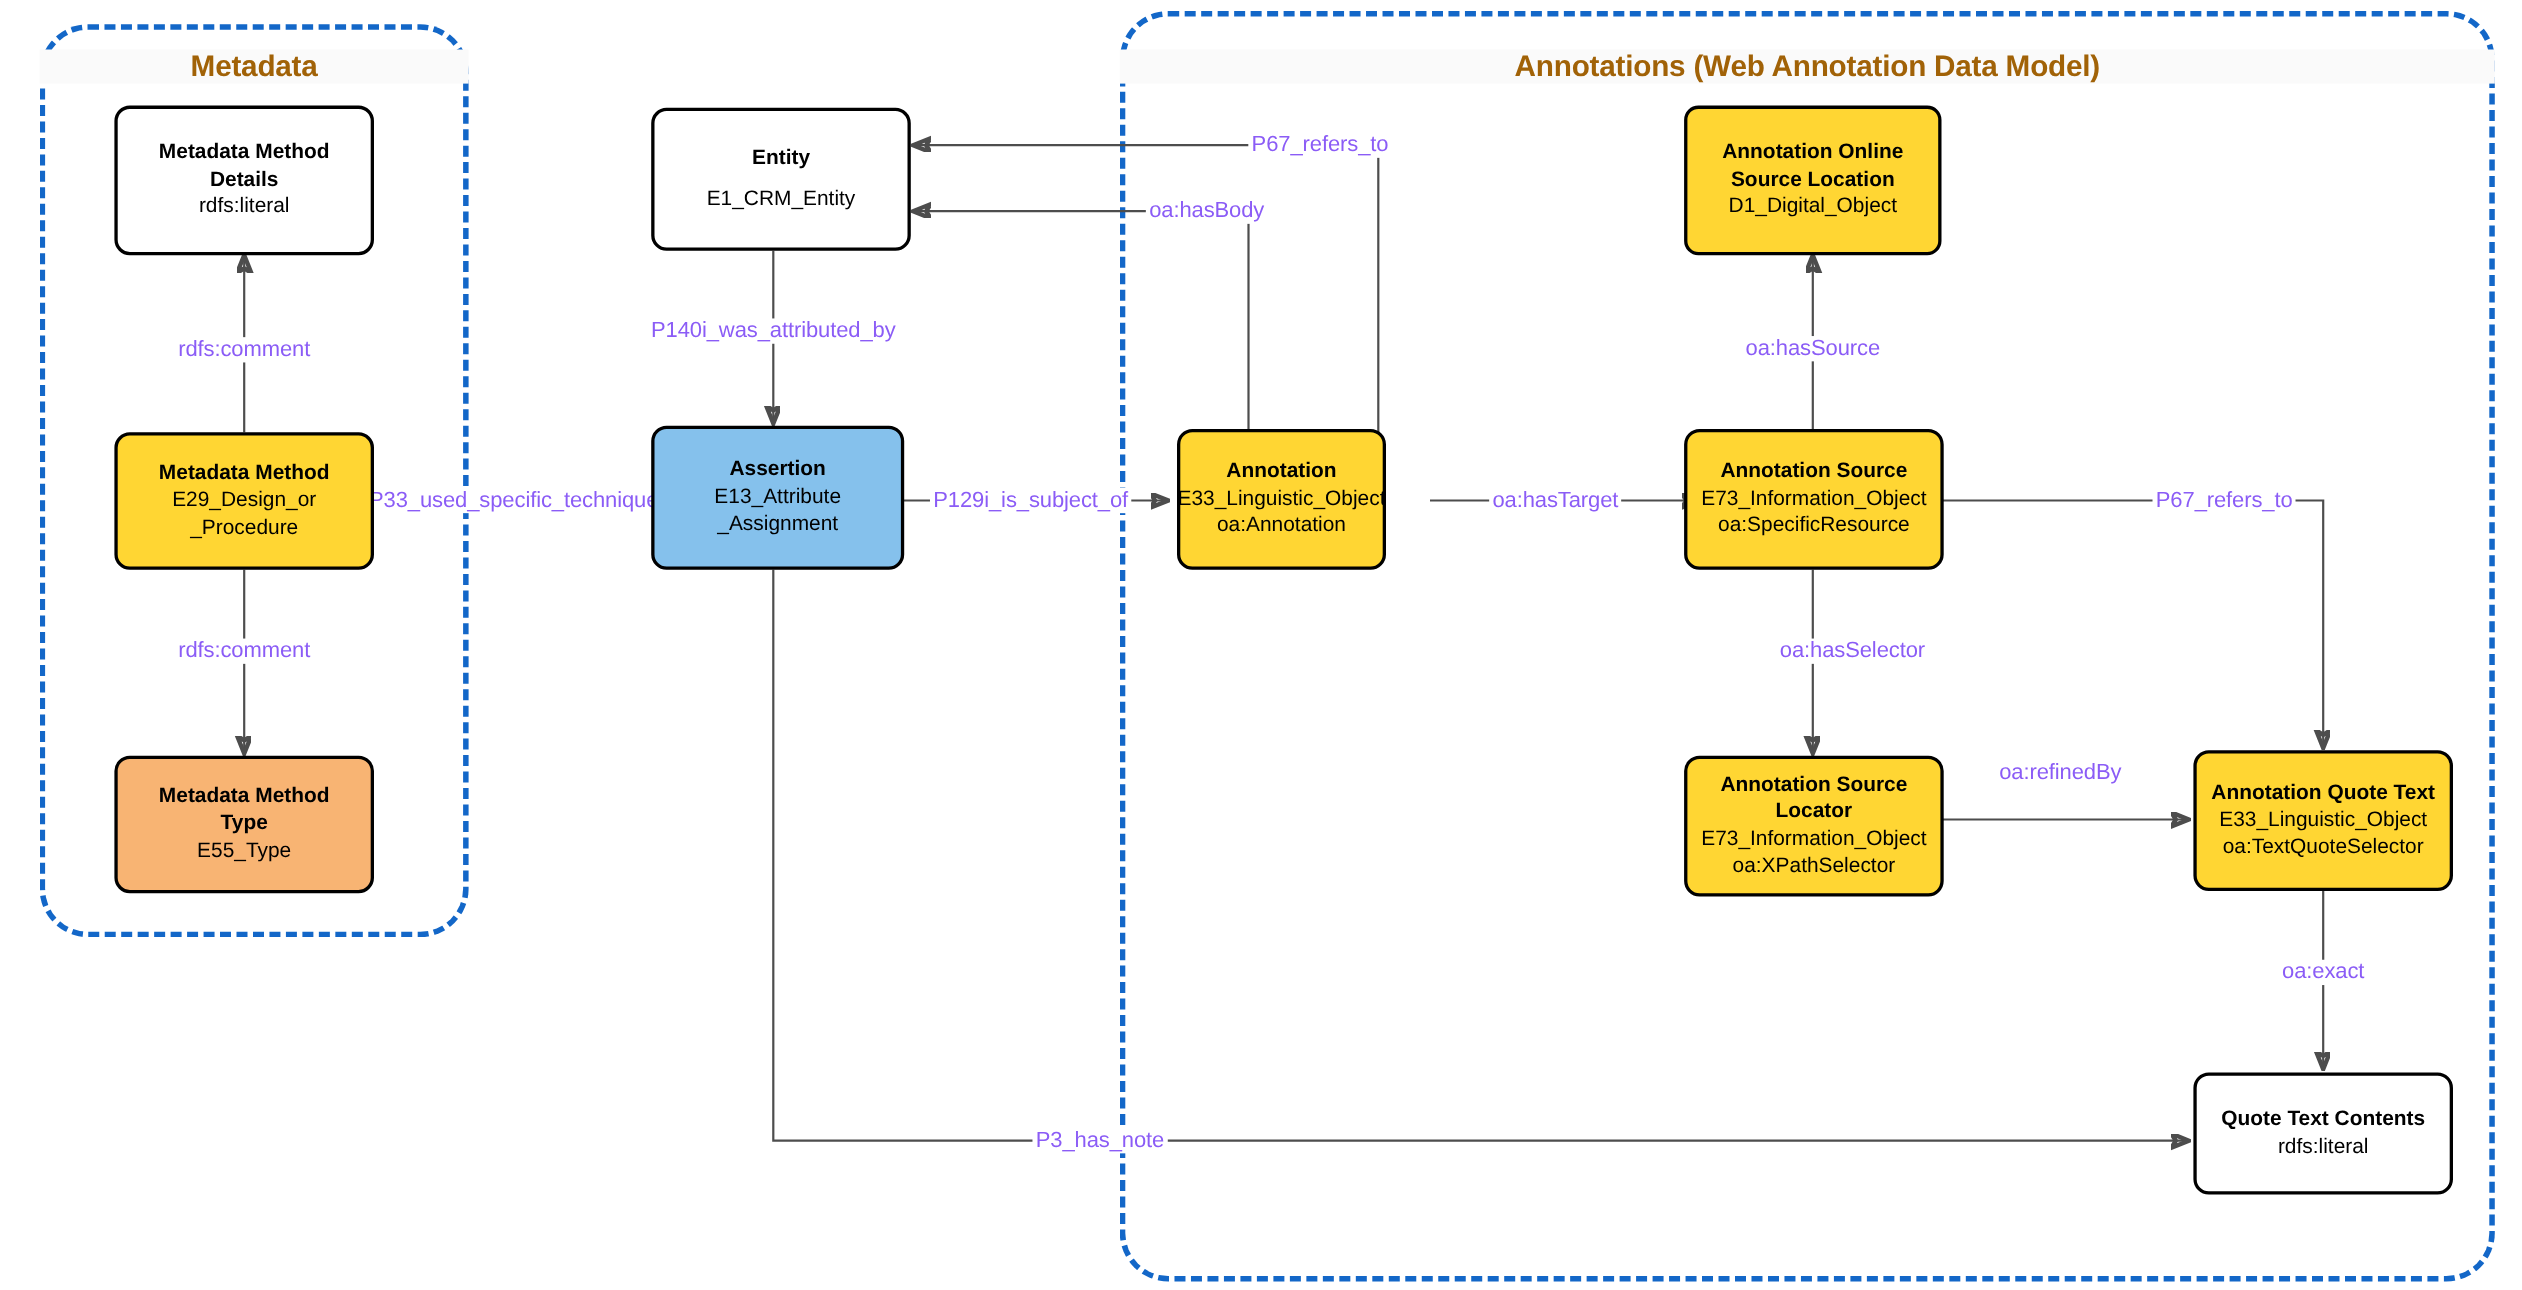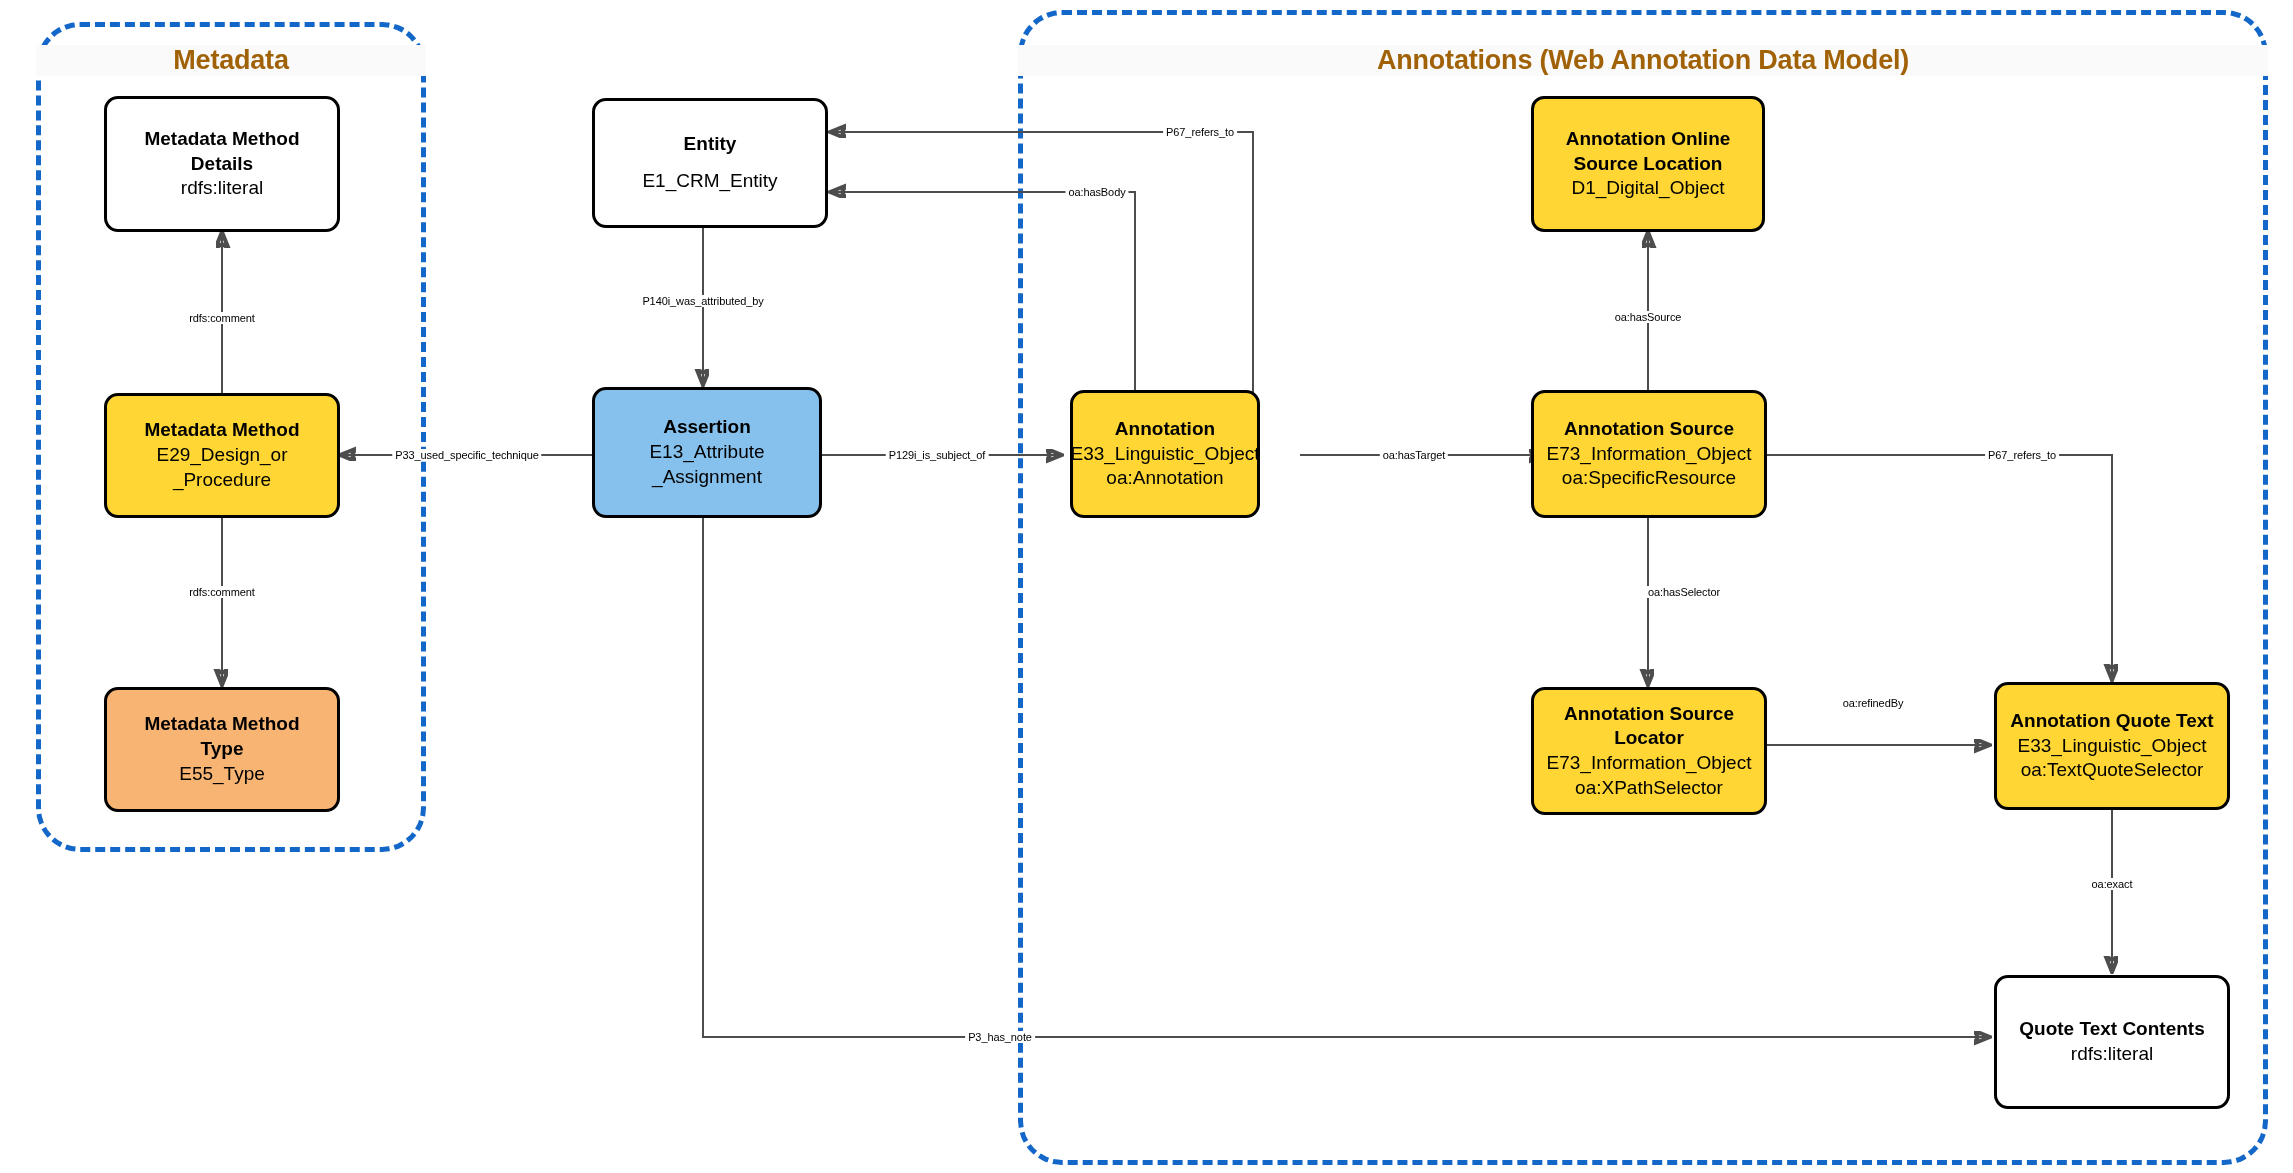--- a/index.html
+++ b/index.html
@@ -74,22 +74,22 @@
     width: 2293px;
     height: 1173px;
     z-index: 3;
     pointer-events: none;
   }
   #edges path, #edges line { stroke: #4d4d4d; stroke-width: 2; fill: none; }
 
   
   .elabel {
     position: absolute;
-    font-size: 11px;
-    color: #000000;
+    font-size: 20px;
+    color: #8b5cf6;
     background: #ffffff;
     white-space: nowrap;
     padding: 0 3px;
     z-index: 5;
     transform: translate(-50%, -50%);
     letter-spacing: -0.1px;
   }
 </style>
 </head>
 <body>
@@ -206,18 +206,18 @@
     <div class="t-norm">E73_Information_Object</div>
     <div class="t-norm">oa:XPathSelector</div>
   </div>
 
   <div class="node fill-yellow" style="left:1994px; top:682px; width:236px; height:128px;">
     <div class="t-bold">Annotation Quote Text</div>
     <div class="t-norm">E33_Linguistic_Object</div>
     <div class="t-norm">oa:TextQuoteSelector</div>
   </div>
 
-  <div class="node fill-white" style="left:1994px; top:975px; width:236px; height:134px;">
+  <div class="node fill-white" style="left:1994px; top:975px; width:236px; height:111px;">
     <div class="t-bold">Quote Text Contents</div>
     <div class="t-norm">rdfs:literal</div>
   </div>
 
 </div>
 
 </body></html>

